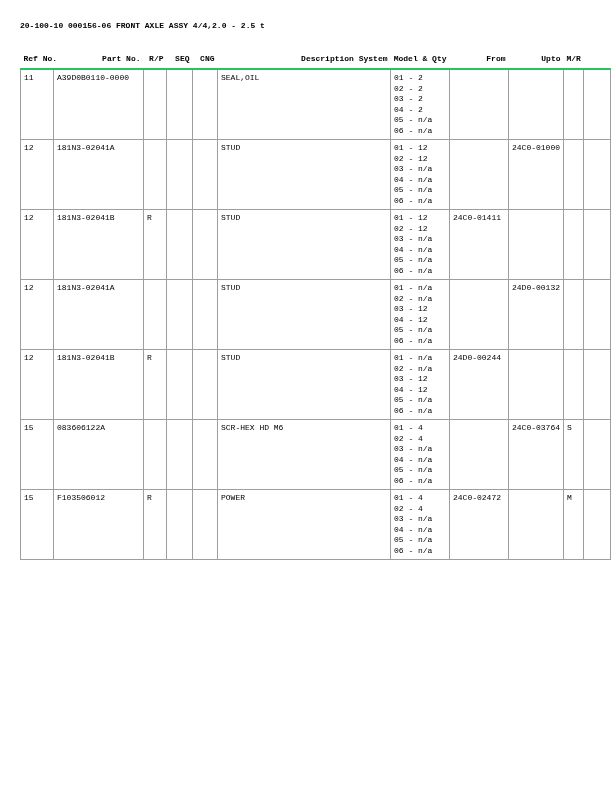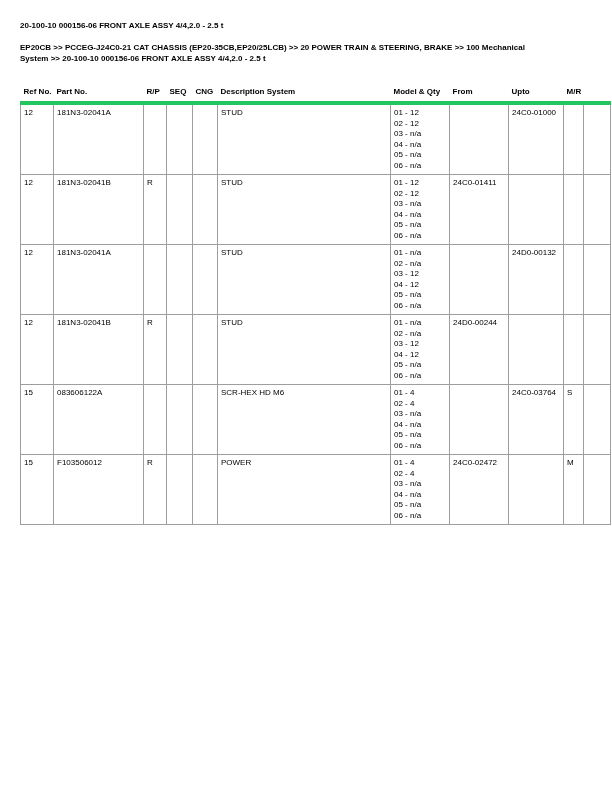--- a/index.html
+++ b/index.html
@@ -1,21 +1,21 @@
 <!DOCTYPE html>
 <html><head>
 <meta charset="utf-8">
 <style>
   * { margin: 0; padding: 0; box-sizing: border-box; }
   html, body { background: #e8e8e8; }
   .page {
     width: 612px;
     height: 792px;
     background: #ffffff;
-    font-family: Liberation Sans, sans-serif;
+    font-family: Liberation Mono, monospace;
     color: #000000;
     padding: 20px 0 0 20px;
     position: relative;
     overflow: hidden;
   }
   .doc-title {
     font-size: 8px;
     font-weight: bold;
     line-height: 11px;
     white-space: pre-line;
@@ -30,24 +30,24 @@
   }
   table.parts-table {
     margin-top: 21px;
     border-collapse: collapse;
     table-layout: fixed;
     width: 590px;
     font-size: 8px;
   }
   .parts-table th {
     font-weight: bold;
-    text-align: left;
+    text-align: right;
     vertical-align: bottom;
     padding: 2px 3px 5px 3px;
-    border-bottom: 4px solid #22c55e;
+    border-bottom: 2px solid #22c55e;
     white-space: nowrap;
     overflow: visible;
     font-size: 8px;
   }
   .parts-table td {
     border: 1px solid #9e9e9e;
     vertical-align: top;
     padding: 3px 2px 3px 3px;
     line-height: 10.5px;
     white-space: pre-line;
@@ -56,22 +56,20 @@
   }
   .parts-table tbody tr { height: 69px; }
 </style>
 </head>
 <body>
 
 <div class="page">
 
   <div class="doc-title">20-100-10 000156-06 FRONT AXLE ASSY 4/4,2.0 - 2.5 t</div>
 
-  <div class="breadcrumb">EP20CB &gt;&gt; PCCEG-J24C0-21 CAT CHASSIS (EP20-35CB,EP20/25LCB) &gt;&gt; 20 POWER TRAIN &amp; STEERING, BRAKE &gt;&gt; 100 Mechanical
-System &gt;&gt; 20-100-10 000156-06 FRONT AXLE ASSY 4/4,2.0 - 2.5 t</div>
 
   <table class="parts-table">
     <colgroup>
       <col style="width:33px">
       <col style="width:90px">
       <col style="width:23px">
       <col style="width:26px">
       <col style="width:25px">
       <col style="width:173px">
       <col style="width:59px">
@@ -90,20 +88,38 @@
         <th>Description System</th>
         <th>Model &amp; Qty</th>
         <th>From</th>
         <th>Upto</th>
         <th>M/R</th>
         <th></th>
       </tr>
     </thead>
     <tbody>
         <tr>
+          <td>11</td>
+          <td>A39D0B0110-0000</td>
+          <td></td>
+          <td></td>
+          <td></td>
+          <td>SEAL,OIL</td>
+          <td>01 - 2
+02 - 2
+03 - 2
+04 - 2
+05 - n/a
+06 - n/a</td>
+          <td></td>
+          <td></td>
+          <td></td>
+          <td></td>
+        </tr>
+        <tr>
           <td>12</td>
           <td>181N3-02041A</td>
           <td></td>
           <td></td>
           <td></td>
           <td>STUD</td>
           <td>01 - 12
 02 - 12
 03 - n/a
 04 - n/a

